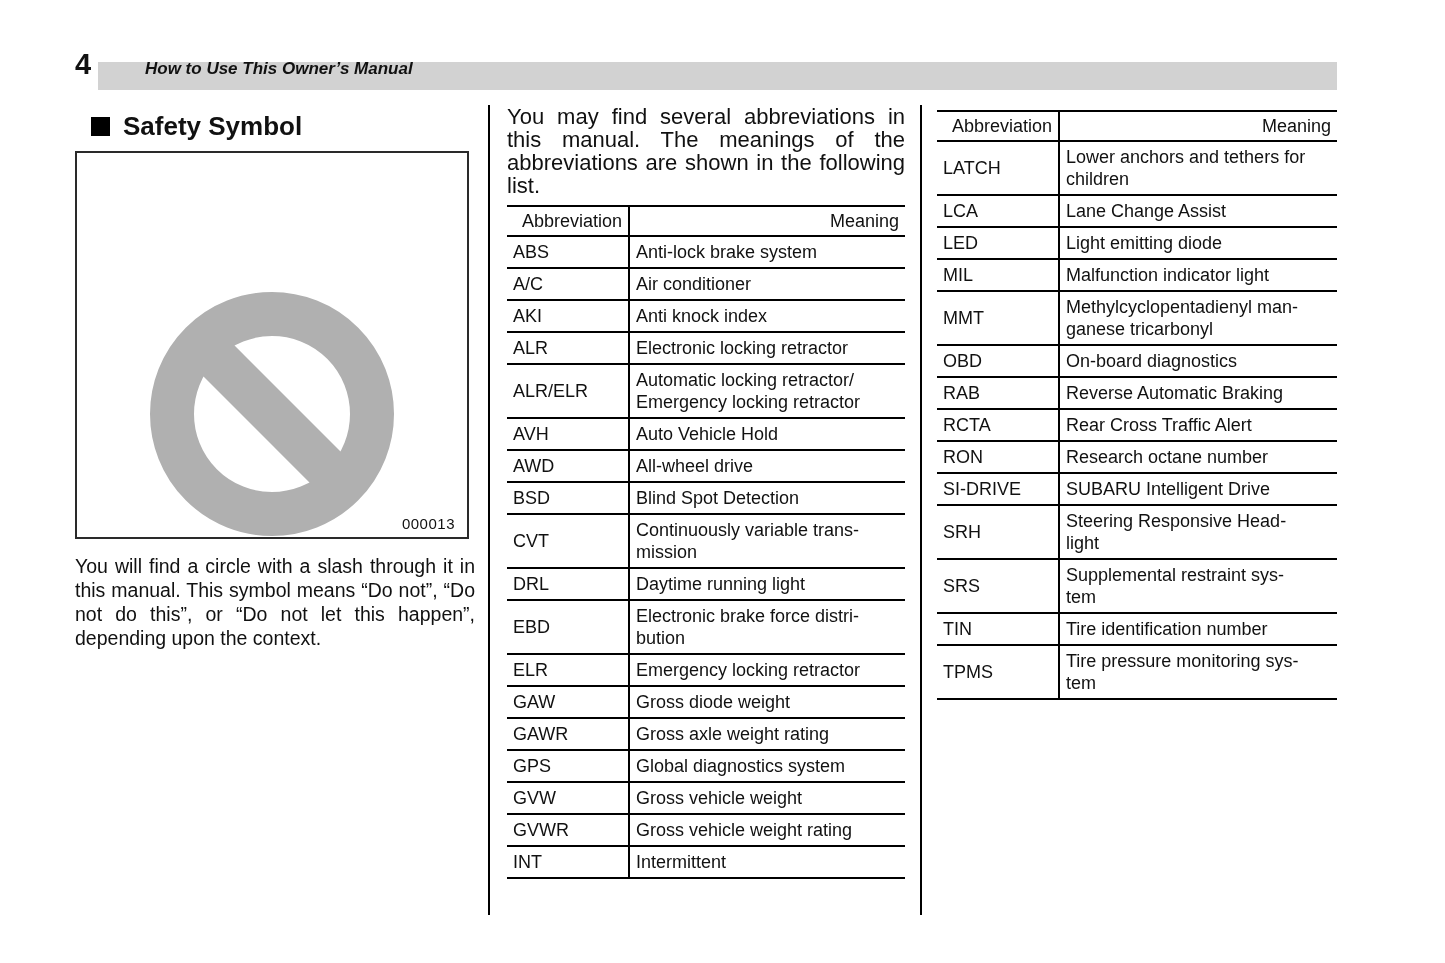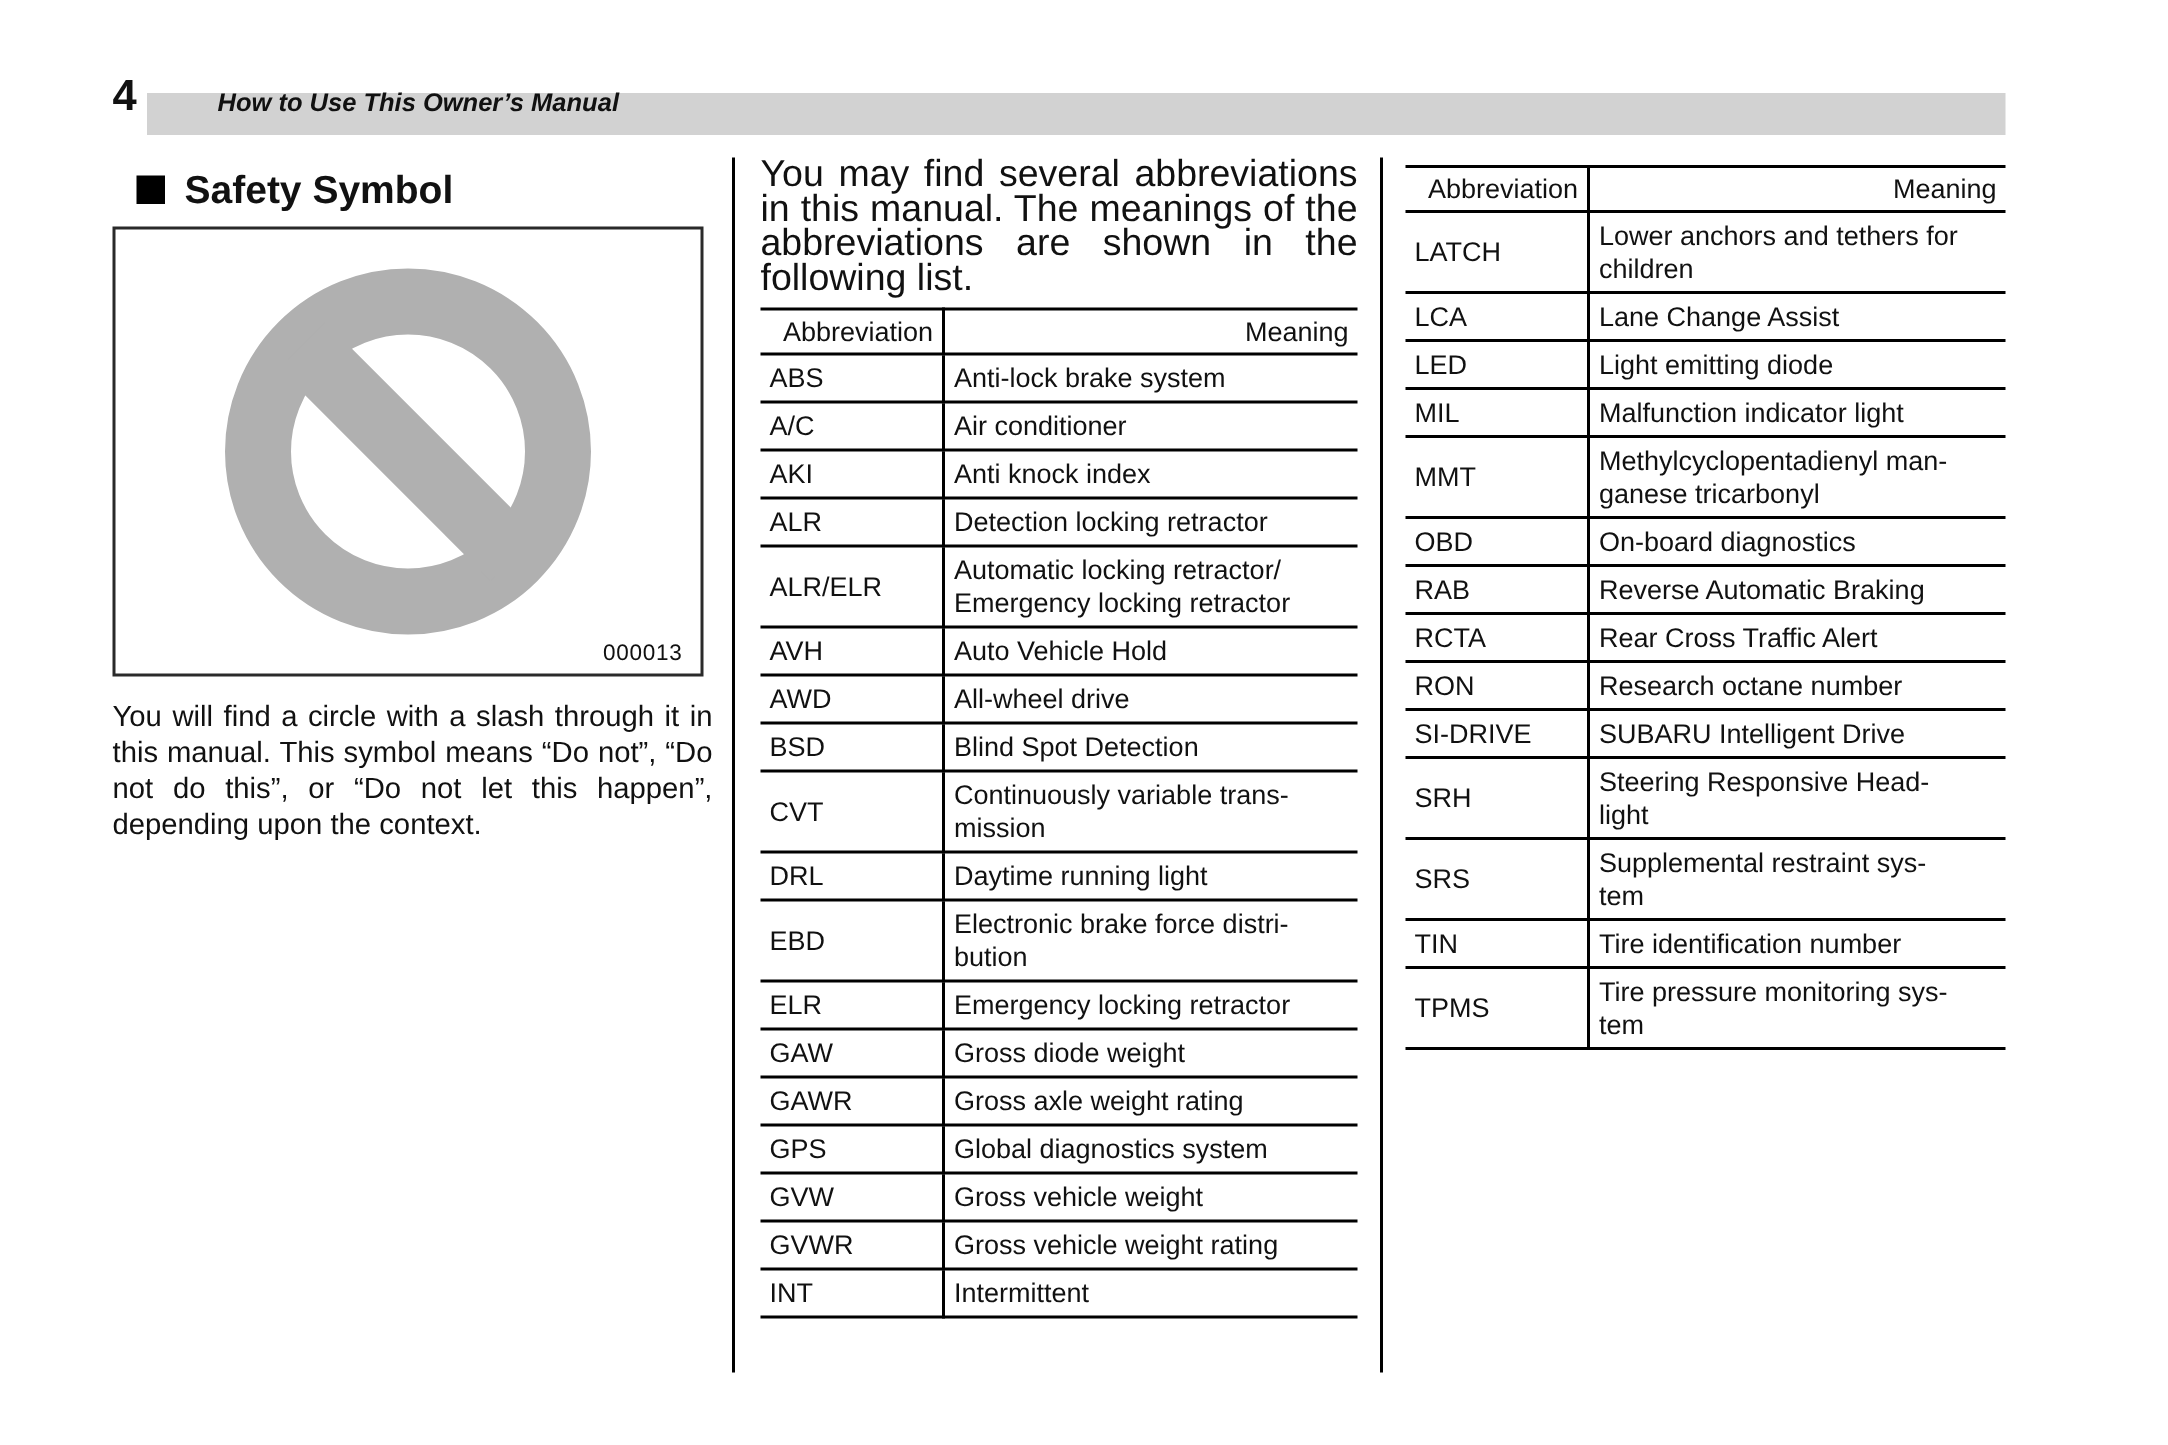--- a/index.html
+++ b/index.html
@@ -46,36 +46,36 @@
   h2.sec {
     margin: 6px 0 10px 0;
     font-size: 26px; font-weight: 700; line-height: 30px;
     display: flex; align-items: center; padding-left: 16px;
   }
   .sq { width: 19px; height: 19px; background: #000; margin-right: 13px; flex: none; }
 
   
   .symbol-box {
     position: relative; margin: 5px 0 14px 0;
-    width: 394px; height: 300px;
+    width: 394px; height: 388px;
     border: 2px solid #2a2a2a;
-    display: flex; align-items: center; justify-content: center;
+    display: flex; align-items: flex-end; justify-content: center;
   }
   .symbol-box svg { width: 246px; height: 246px; display: block; }
   .symbol-box svg circle, .symbol-box svg line { stroke: var(--symbol-gray); }
   .fig-label { position: absolute; right: 12px; bottom: 5px; font-size: 15px; letter-spacing: 0.5px; }
 
   .desc {
     width: 400px; margin: 15px 0 0 0;
     font-size: 19.5px; line-height: 24px;
     text-align: justify;
   }
   .intro {
     margin: 0 0 8px 0;
-    font-size: 25px; line-height: 23px;
+    font-size: 22px; line-height: 23px;
     text-align: justify;
   }
 
   
   table.abbrev { border-collapse: collapse; width: 100%; }
   table.abbrev th, table.abbrev td {
     border-top: 2px solid var(--line);
     border-bottom: 2px solid var(--line);
     font-size: 18px; line-height: 22px;
     font-weight: 400;
@@ -139,21 +139,21 @@
             <tr>
             <td class="abbr">A/C</td>
             <td class="meaning">Air conditioner</td>
           </tr>
             <tr>
             <td class="abbr">AKI</td>
             <td class="meaning">Anti knock index</td>
           </tr>
             <tr>
             <td class="abbr">ALR</td>
-            <td class="meaning">Detection locking retractor</td>
+            <td class="meaning">Electronic locking retractor</td>
           </tr>
             <tr>
             <td class="abbr">ALR/ELR</td>
             <td class="meaning">Automatic locking retractor/
 Emergency locking retractor</td>
           </tr>
             <tr>
             <td class="abbr">AVH</td>
             <td class="meaning">Auto Vehicle Hold</td>
           </tr>

